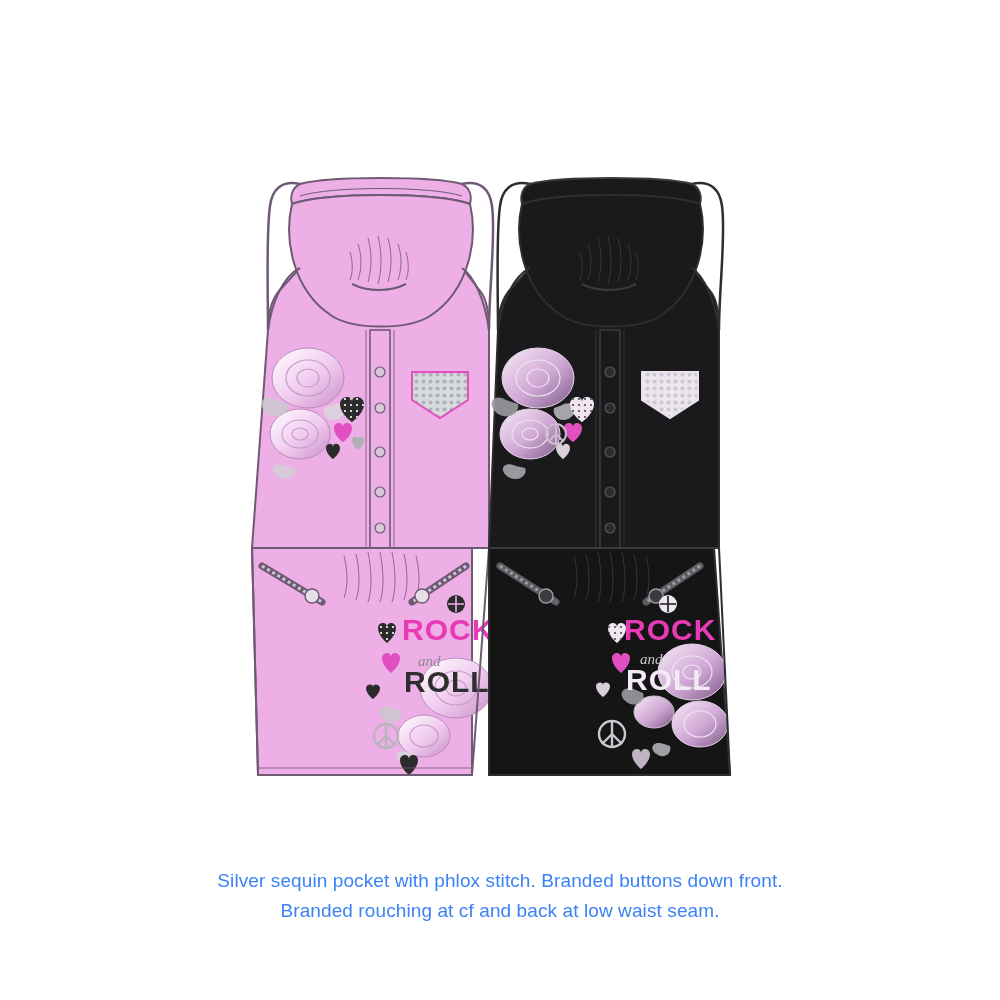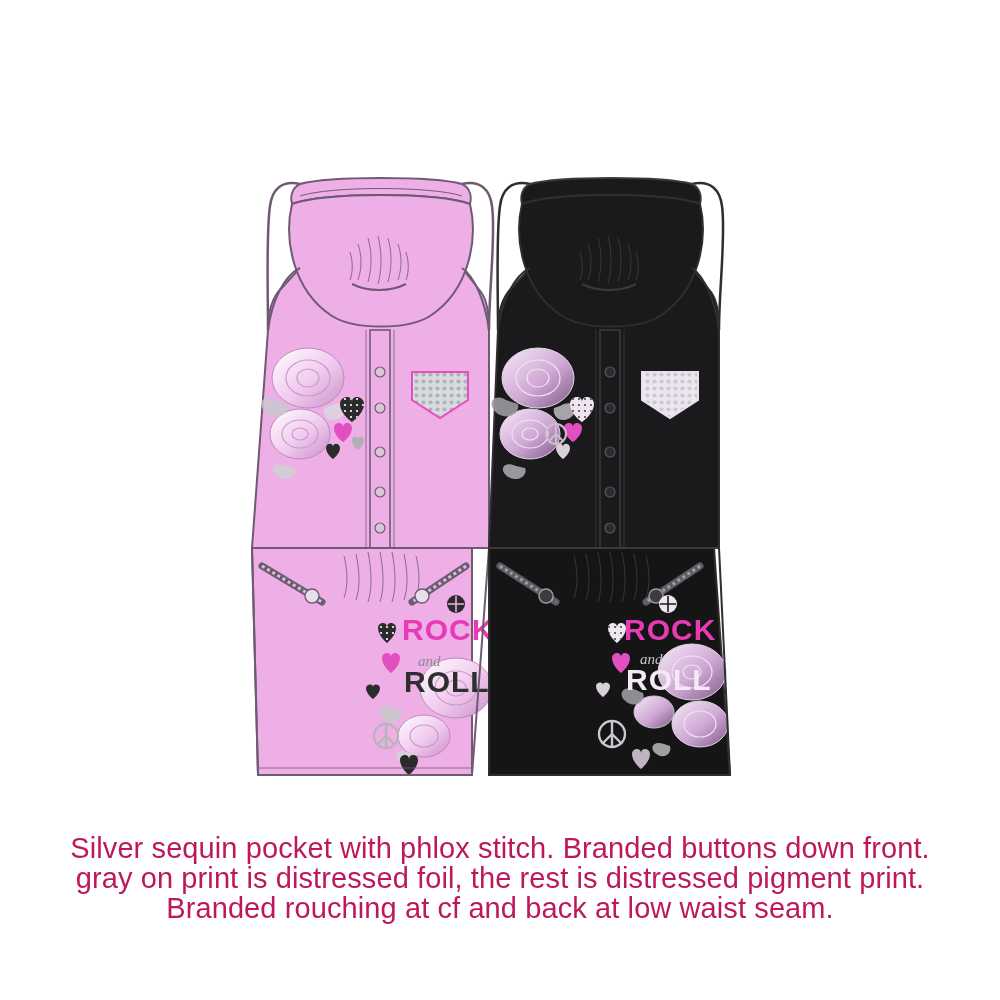--- a/index.html
+++ b/index.html
@@ -24,26 +24,26 @@
   .garments {
     position: absolute;
     left: 0;
     top: 0;
     width: 1000px;
     height: 830px;
   }
   .caption {
     position: absolute;
     left: 0;
-    top: 833px;
+    top: 866px;
     width: 1000px;
     text-align: center;
-    font-size: 29px;
+    font-size: 19px;
     line-height: 30px;
-    color: #be185d;
+    color: #3b82f6;
     letter-spacing: 0.1px;
   }
   .caption .line {
     display: block;
     white-space: pre;
   }
   svg { display: block; }
 </style>
 </head>
 <body>
@@ -287,17 +287,16 @@
         </g>
 
         <path d="M489 775 L730 775" stroke="#2e2e31" stroke-width="2" fill="none"></path>
         <path d="M719 548 L730 775" stroke="#2e2e31" stroke-width="2" fill="none"></path>
       </g>
     </svg>
   </div>
 
   <div class="caption">
     <span class="line">Silver sequin pocket with phlox stitch. Branded buttons down front.</span>
-    <span class="line">gray on print is distressed foil, the rest is distressed pigment print.</span>
     <span class="line">Branded rouching at cf and back at low waist seam.</span>
   </div>
 
 </div>
 
 </body></html>

